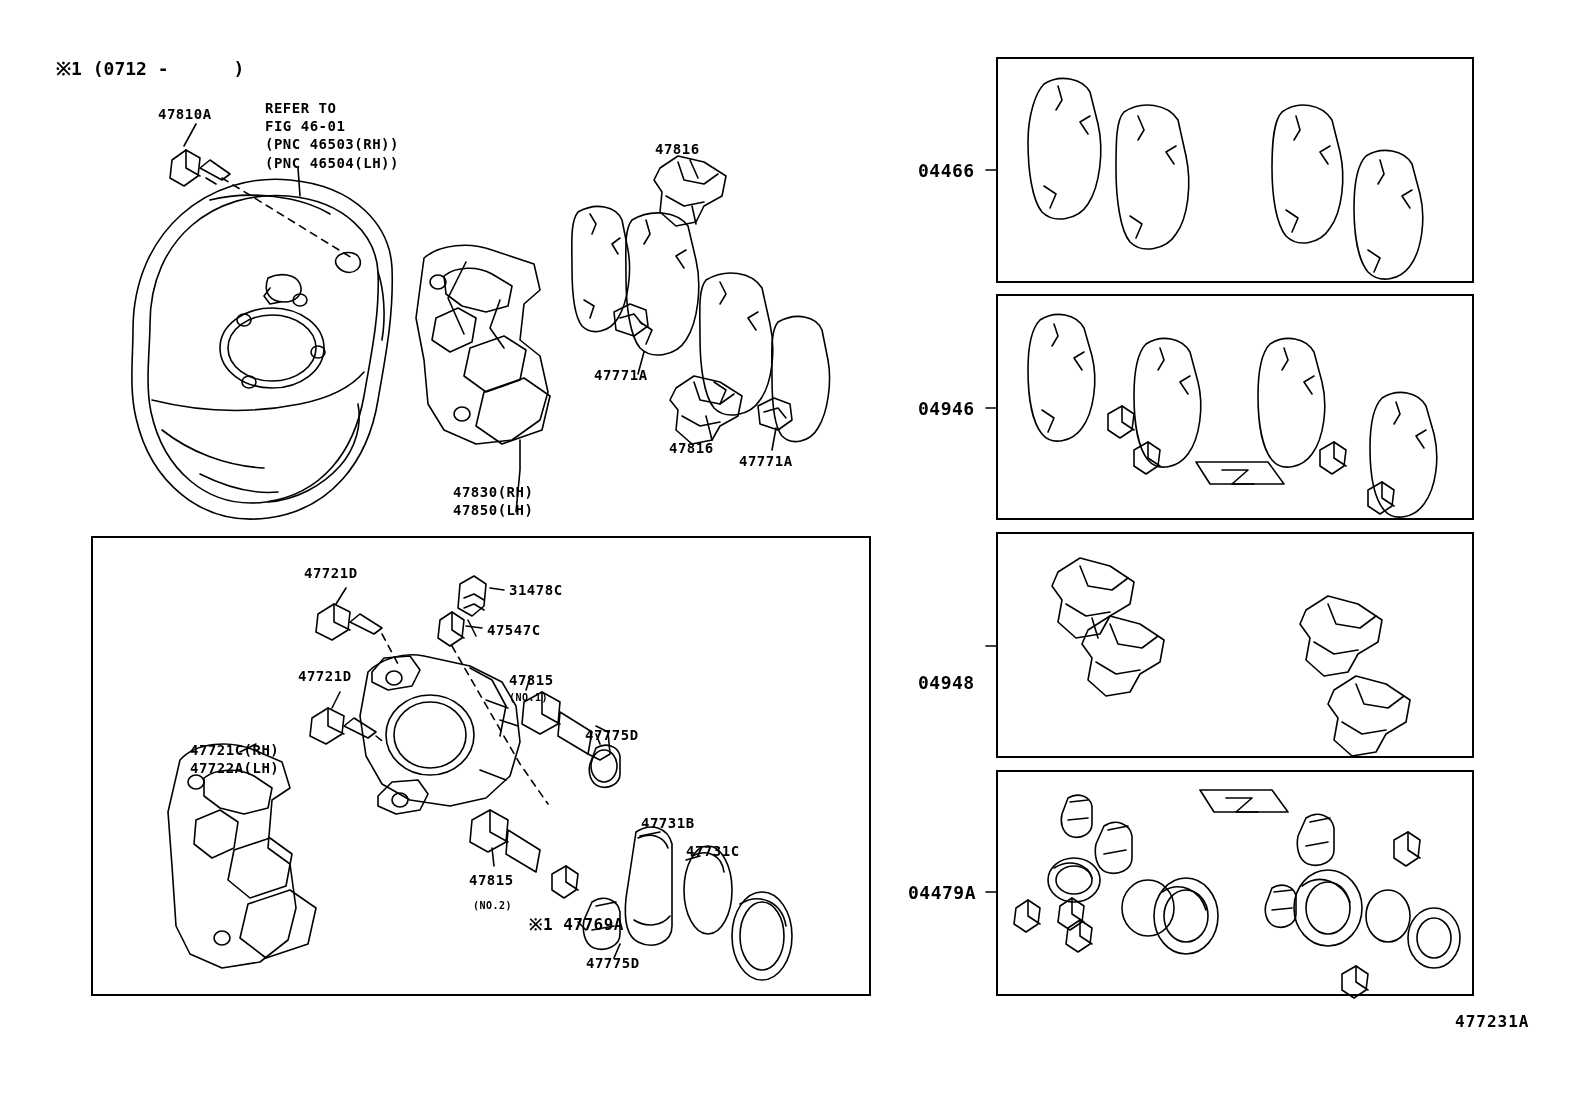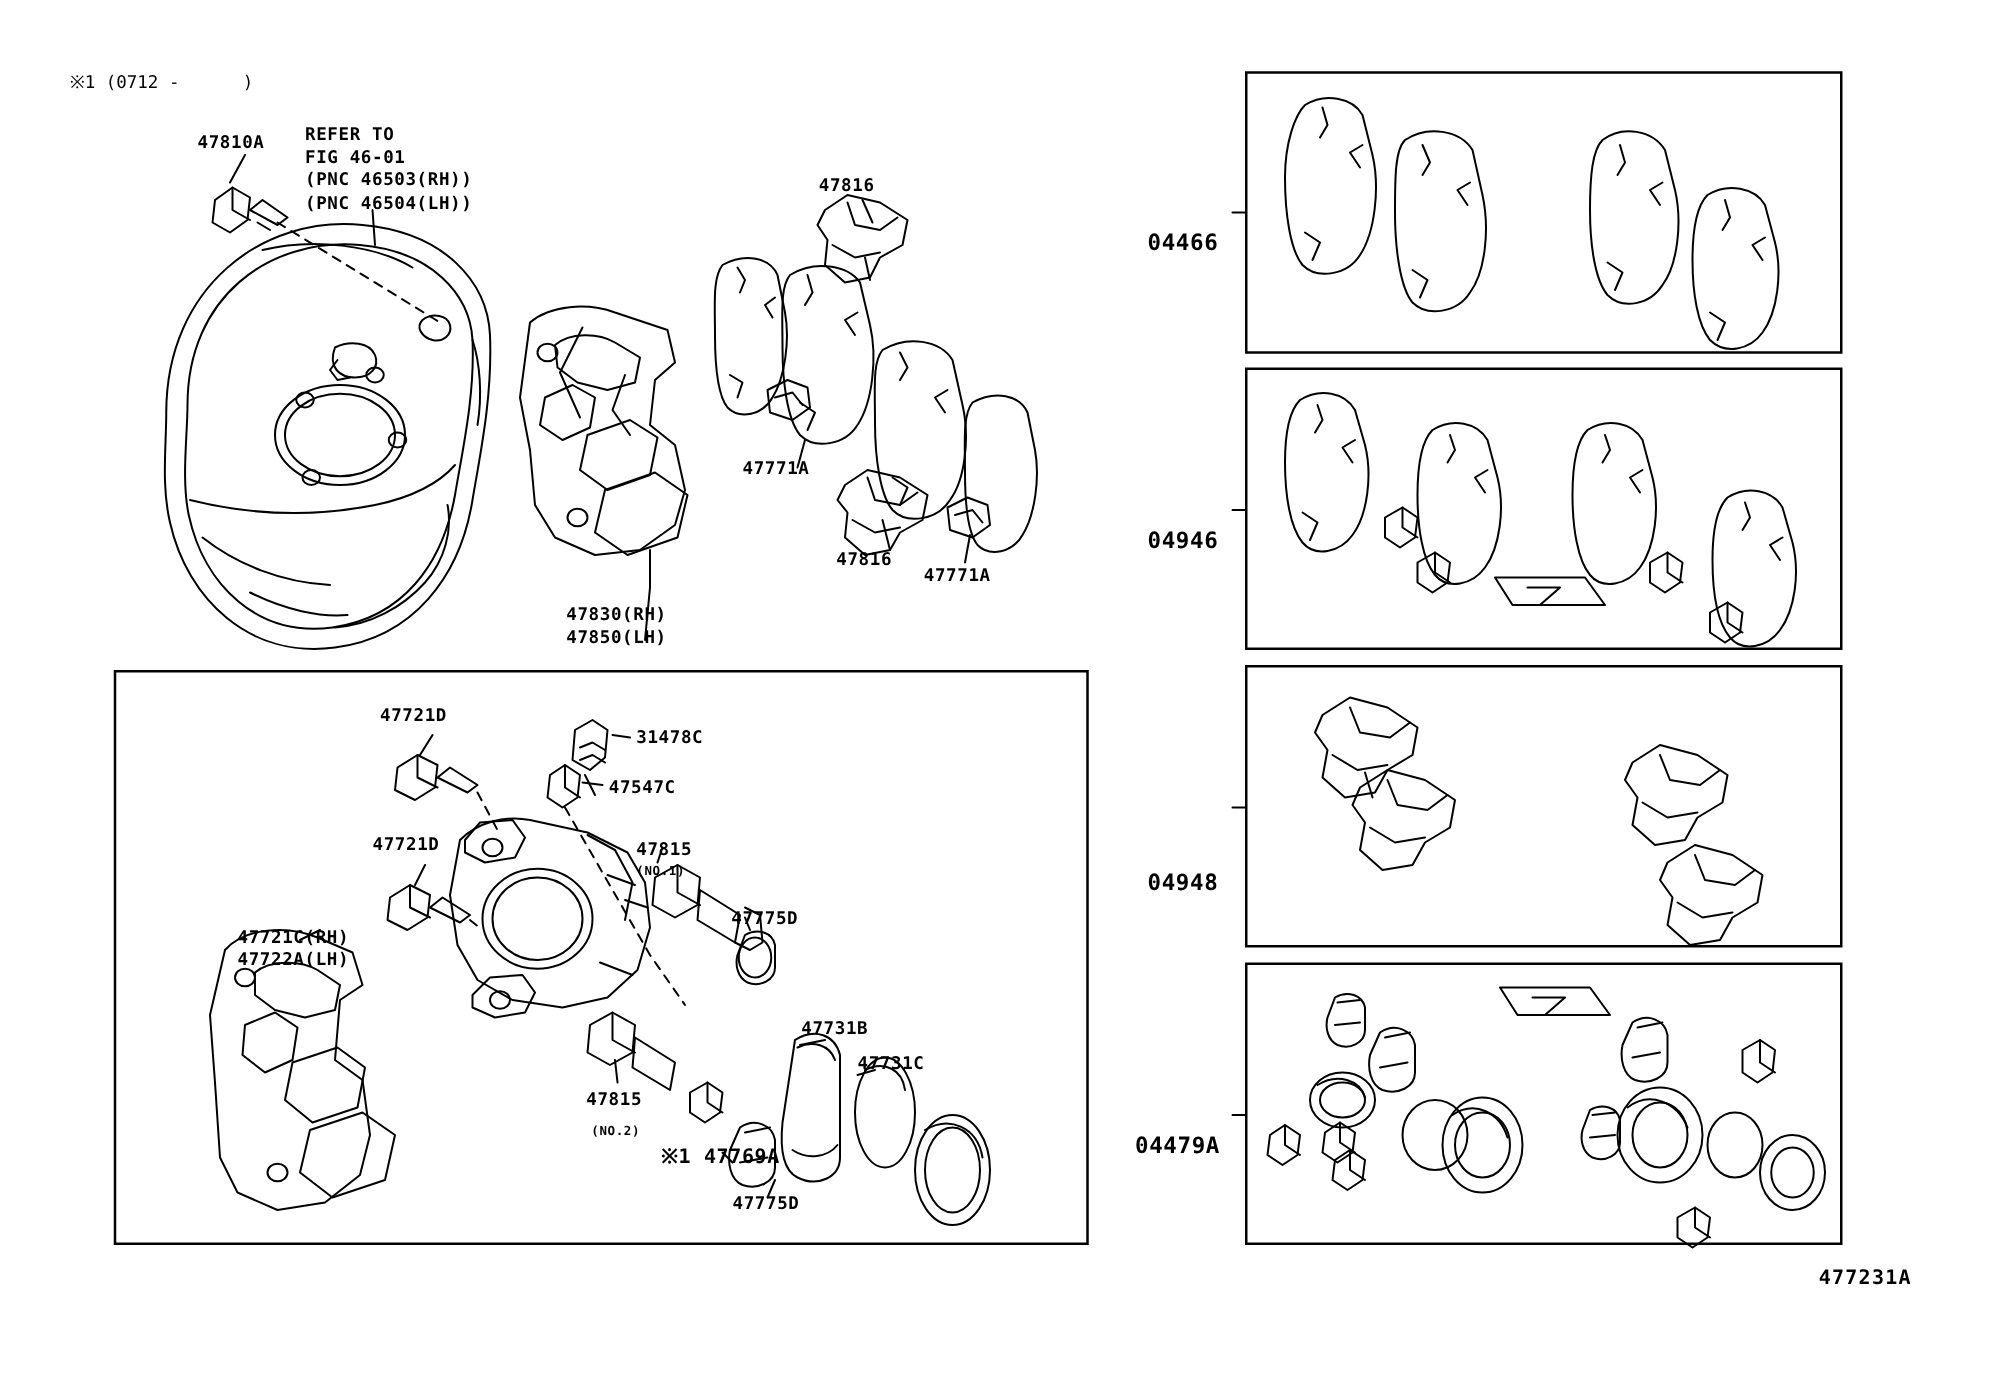--- a/index.html
+++ b/index.html
@@ -29,29 +29,28 @@
     letter-spacing: 0.5px;
     white-space: pre;
     color: #000;
     line-height: 1.25;
   }
   .lbl.small {
     font-size: 10px;
     font-weight: 700;
   }
   .lbl.note {
-    font-size: 14px;
-    font-weight: 400;
+    font-size: 18px;
+    font-weight: 700;
     letter-spacing: 0;
     text-align: center;
   }
   .lbl.kit {
     font-size: 18px;
     font-weight: 700;
-    margin-top: 24px;
   }
   .lbl.code {
     font-size: 16px;
     font-weight: 700;
     letter-spacing: 1px;
   }
   .box {
     position: absolute;
     border: 2px solid #000;
     box-sizing: border-box;
@@ -368,21 +367,21 @@
 
   <div class="box" style="left:91px; top:536px; width:780px; height:460px;"></div>
 
   <div class="box" style="left:996px; top:57px; width:478px; height:226px;"></div>
   <div class="box" style="left:996px; top:294px; width:478px; height:226px;"></div>
   <div class="box" style="left:996px; top:532px; width:478px; height:226px;"></div>
   <div class="box" style="left:996px; top:770px; width:478px; height:226px;"></div>
 
   <div class="lbl note" style="left:56px; top:58px;">※1 (0712 -      )</div>
 
-  <div class="lbl multiline" style="left:244px; top:99px;">REFER TO
+  <div class="lbl multiline" style="left:265px; top:99px;">REFER TO
 FIG 46-01
 (PNC 46503(RH))
 (PNC 46504(LH))</div>
 
   <div class="lbl" style="left:158px; top:106px;">47810A</div>
   <div class="lbl" style="left:655px; top:141px;">47816</div>
   <div class="lbl" style="left:594px; top:367px;">47771A</div>
   <div class="lbl" style="left:669px; top:440px;">47816</div>
   <div class="lbl" style="left:739px; top:453px;">47771A</div>
   <div class="lbl multiline" style="left:453px; top:483px;">47830(RH)

